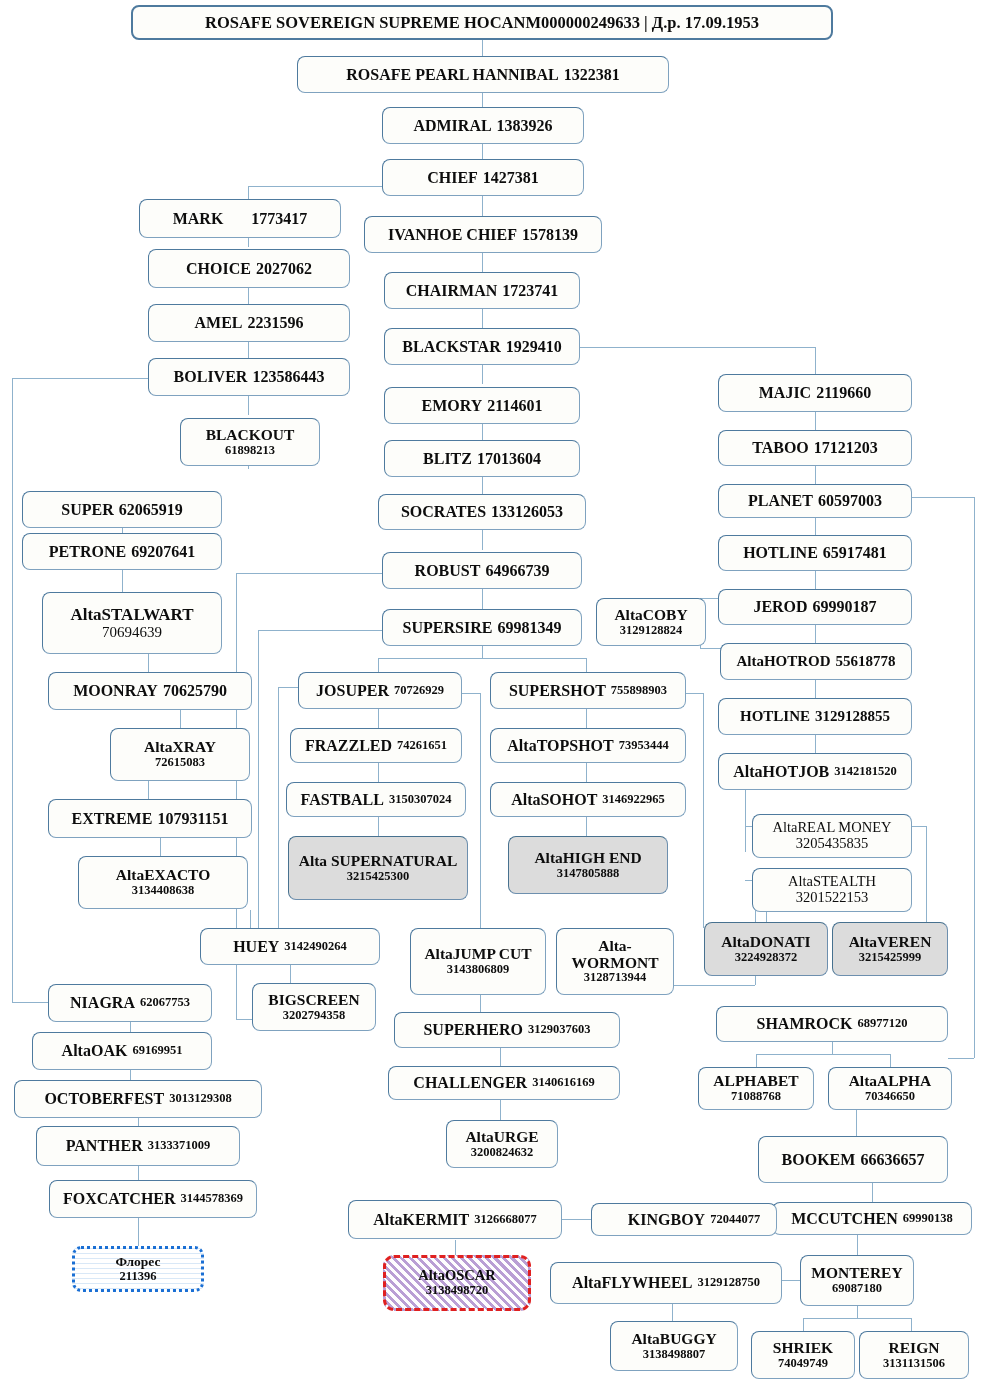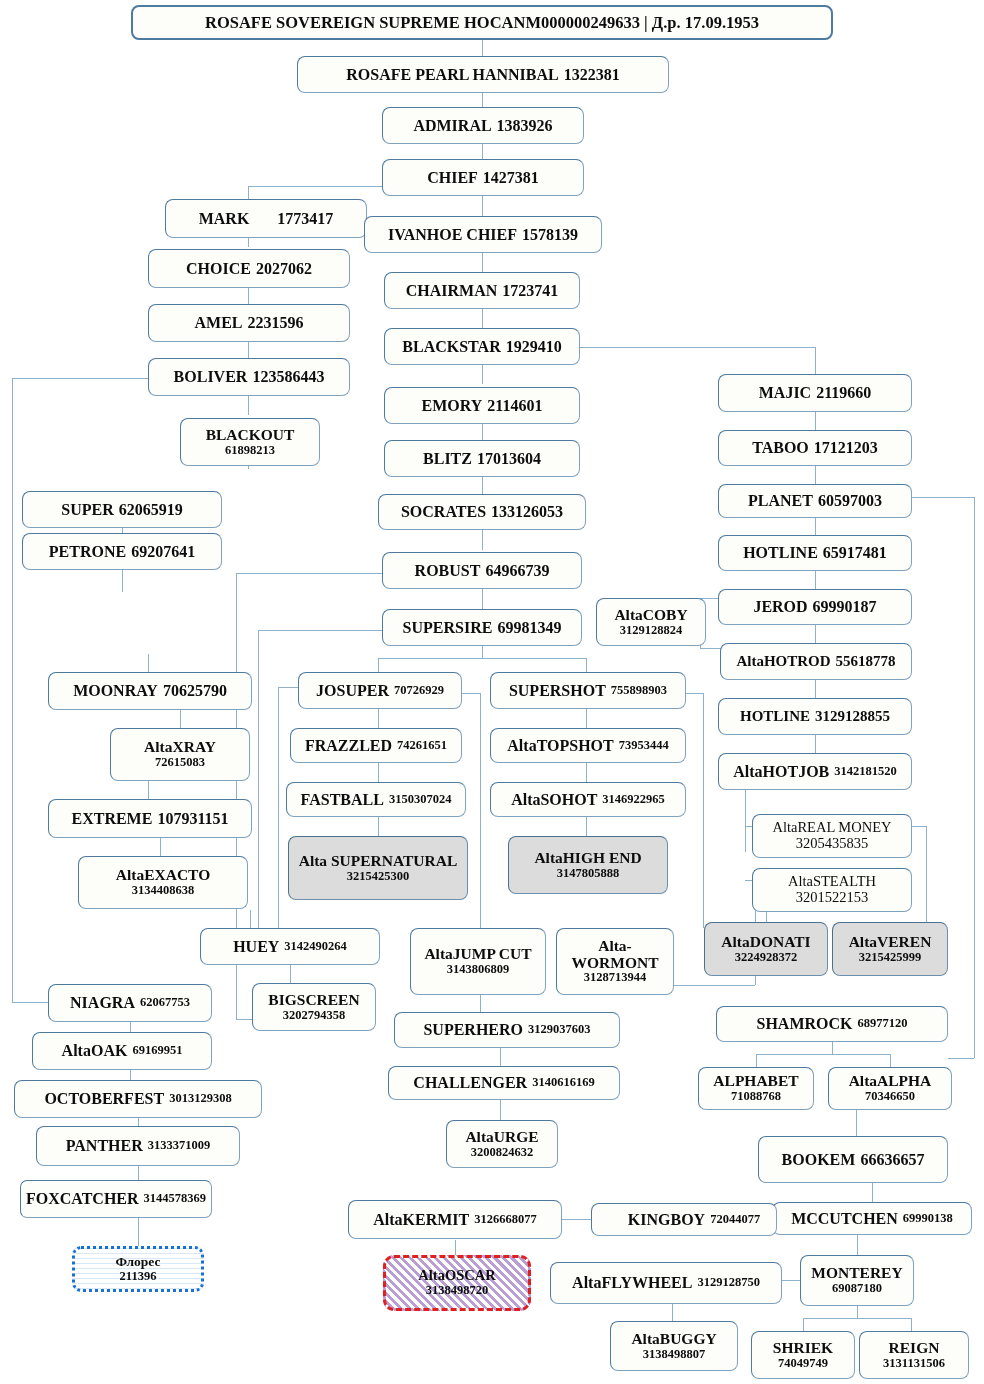--- a/index.html
+++ b/index.html
@@ -230,21 +230,21 @@
   <div class="node t-plain inline" style="left:382px;top:107px;width:202px;height:37px;">
     <span class="nm">ADMIRAL</span>
     <span class="id">1383926</span>
   </div>
 
   <div class="node t-plain inline" style="left:382px;top:159px;width:202px;height:37px;">
     <span class="nm">CHIEF</span>
     <span class="id">1427381</span>
   </div>
 
-  <div class="node t-plain inline" style="left:165px;top:199px;width:202px;height:39px;gap:28px;">
+  <div class="node t-plain inline" style="left:139px;top:199px;width:202px;height:39px;gap:28px;">
     <span class="nm">MARK</span>
     <span class="id">1773417</span>
   </div>
 
   <div class="node t-plain inline" style="left:148px;top:249px;width:202px;height:39px;">
     <span class="nm">CHOICE</span>
     <span class="id">2027062</span>
   </div>
 
   <div class="node t-plain inline" style="left:148px;top:304px;width:202px;height:38px;">
@@ -310,20 +310,24 @@
   <div class="node t-plain inline" style="left:22px;top:491px;width:200px;height:37px;">
     <span class="nm">SUPER</span>
     <span class="id">62065919</span>
   </div>
 
   <div class="node t-plain inline" style="left:22px;top:533px;width:200px;height:37px;">
     <span class="nm">PETRONE</span>
     <span class="id">69207641</span>
   </div>
 
+  <div class="node t-bold" style="left:42px;top:592px;width:180px;height:62px;">
+    <span class="nm" style="font-size:17px;">AltaSTALWART</span>
+    <span class="id" style="font-weight:normal;font-size:15px;">70694639</span>
+  </div>
 
   <div class="node t-plain inline" style="left:48px;top:672px;width:204px;height:38px;">
     <span class="nm">MOONRAY</span>
     <span class="id">70625790</span>
   </div>
 
   <div class="node t-bold" style="left:110px;top:728px;width:140px;height:53px;">
     <span class="nm">AltaXRAY</span>
     <span class="id">72615083</span>
   </div>
@@ -351,21 +355,21 @@
   <div class="node t-plain inline t-small" style="left:14px;top:1080px;width:248px;height:38px;">
     <span class="nm">OCTOBERFEST</span>
     <span class="id">3013129308</span>
   </div>
 
   <div class="node t-plain inline t-small" style="left:36px;top:1126px;width:204px;height:40px;">
     <span class="nm">PANTHER</span>
     <span class="id">3133371009</span>
   </div>
 
-  <div class="node t-plain inline t-small" style="left:20px;top:1180px;width:192px;height:38px;border-radius:7px;">
+  <div class="node t-plain inline t-small" style="left:49px;top:1180px;width:208px;height:38px;">
     <span class="nm">FOXCATCHER</span>
     <span class="id">3144578369</span>
   </div>
 
   <div class="node dotted" style="left:72px;top:1246px;width:132px;height:46px;font-weight:bold;font-size:13.5px;">
     <span class="nm">Флорес</span>
     <span class="id" style="font-size:12.5px;">211396</span>
   </div>
 
   <div class="node t-plain inline t-small" style="left:298px;top:672px;width:164px;height:37px;">

